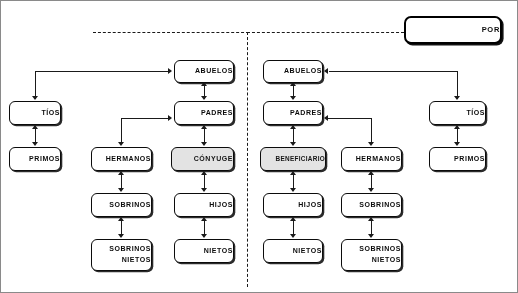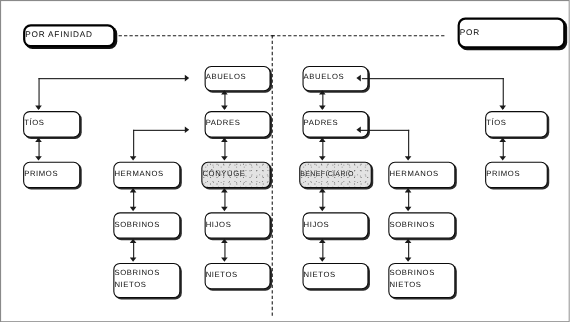--- a/index.html
+++ b/index.html
@@ -19,28 +19,27 @@
   
   .node{
     position:absolute;
     box-sizing:border-box;
     border:1.5px solid #0b0b0b;
     border-radius:6px;
     background:#ffffff;
     display:flex;
     align-items:center;
     justify-content:center;
-    text-align:left;
+    text-align:right;
     font-size:7px;
-    font-weight:normal;
+    font-weight:bold;
     letter-spacing:0.55px;
     color:#0b0b0b;
     line-height:1.45;
     box-shadow:1.3px 1.3px 0 #2b2b2b;
-    margin-left:12px;
   }
   .node .lbl{display:block;width:100%;}
   .node.two-line{line-height:1.55;}
 
   
   .title-node{
     border:2.4px solid #000;
     border-radius:7px;
     font-size:7.5px;
     letter-spacing:0.7px;
@@ -100,23 +99,20 @@
 </style>
 </head>
 <body>
 
 <div id="canvas">
 
   <div class="dash-h" style="left:92px;top:31px;width:156px;"></div>
   <div class="dash-h" style="left:246px;top:31px;width:157px;"></div>
   <div class="dash-v" style="left:246px;top:31px;height:255px;"></div>
 
-  <div class="node title-node" style="left:8px;top:21px;width:84px;height:21px;">
-    <span class="lbl">POR AFINIDAD</span>
-  </div>
 
   <div class="node title-node two-line" style="left:403px;top:15px;width:98px;height:28px;flex-direction:column;">
     <span class="lbl">POR</span>
   </div>
 
   <div class="node" style="left:173px;top:59px;width:60px;height:23px;">
     <span class="lbl">ABUELOS</span>
   </div>
 
   <div class="node" style="left:8px;top:100px;width:52px;height:24px;">

